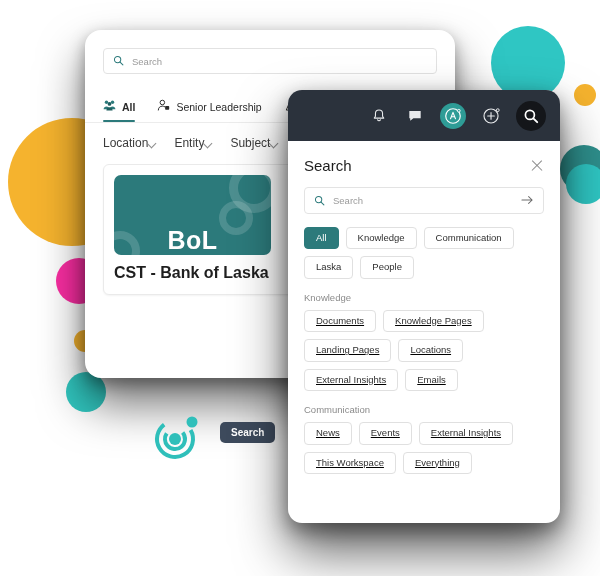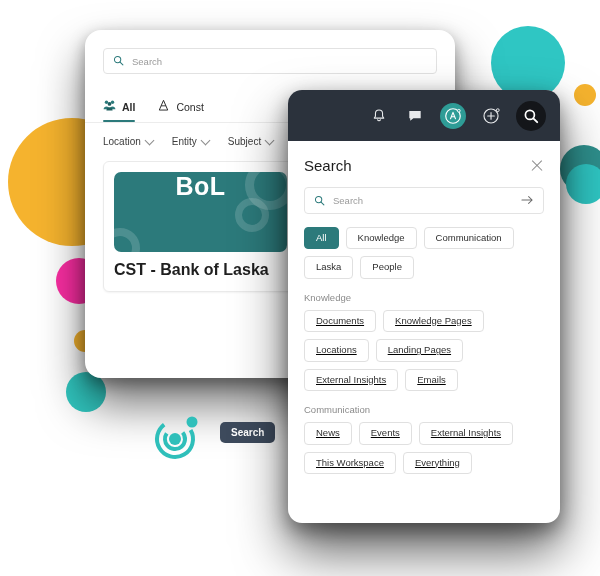--- a/index.html
+++ b/index.html
@@ -42,37 +42,37 @@
   .bc-tab { display: flex; align-items: center; gap: 6px; padding-bottom: 6px; position: relative; }
   .bc-tab .lbl { font-size: 10.5px; color: #2a2a2a; white-space: nowrap; }
   .bc-tab.active .lbl { font-weight: bold; }
   .bc-tab.active::after {
     content: ""; position: absolute; left: 0; right: 0; bottom: 0;
     height: 2.5px; background: #2C7A7B; border-radius: 2px;
   }
   .bc-divider { height: 1px; background: #ececec; margin: 0 0 0 0; }
 
   .bc-filters { display: flex; gap: 18px; margin: 13px 0 0 18px; }
-  .bc-filter { display: flex; gap: 5px; font-size: 10px; color: #3b3b3b; }
+  .bc-filter { display: flex; align-items: center; font-size: 12px; color: #3b3b3b; }
   .chev { display: inline-block; width: 8px; height: 8px; position: relative; }
   .chev::after {
     content: ""; position: absolute; left: 0; top: 1px; width: 6px; height: 6px;
     border-right: 1.3px solid #8d8d8d; border-bottom: 1.3px solid #8d8d8d;
     transform: rotate(45deg);
   }
 
   .bc-tile {
     margin: 14px 0 0 18px; width: 326px; border: 1px solid #eaeaea;
     border-radius: 6px; background: #fff; padding: 10px 10px 12px 10px;
     box-shadow: 0 1px 2px rgba(0,0,0,0.05);
   }
   .bc-banner {
-    position: relative; width: 173px; height: 80px; border-radius: 7px;
+    position: relative; width: 157px; height: 80px; border-radius: 7px;
     background: #2C7A7B; overflow: hidden;
-    display: flex; align-items: flex-start; justify-content: center;
+    display: flex; align-items: flex-end; justify-content: center;
   }
   .bc-banner .logo { color: #fff; font-size: 25px; font-weight: bold; letter-spacing: 0.5px; z-index: 2; }
   .bc-ring {
     position: absolute; border-radius: 50%; border: 9px solid rgba(255,255,255,0.16);
   }
   .r1 { width: 50px; height: 50px; right: -8px; top: -12px; }
   .r2 { width: 34px; height: 34px; right: 18px; top: 26px; border-width: 7px; }
   .r3 { width: 40px; height: 40px; left: -14px; bottom: -16px; border-width: 8px; }
   .bc-tile-cap { margin-top: 9px; font-size: 16px; font-weight: bold; color: #1f1f1f; }
 
@@ -166,20 +166,30 @@
           <svg width="13" height="13" viewBox="0 0 16 16">
             <circle cx="4.3" cy="4" r="2.1" fill="#2C7A7B"></circle>
             <circle cx="11.7" cy="4" r="2.1" fill="#2C7A7B"></circle>
             <circle cx="8" cy="6.1" r="2.3" fill="#1F5E5F"></circle>
             <path d="M0.7 12.6c0-2.2 1.7-3.5 3.6-3.5s3.6 1.3 3.6 3.5z" fill="#2C7A7B"></path>
             <path d="M8.1 12.6c0-2.2 1.7-3.5 3.6-3.5s3.6 1.3 3.6 3.5z" fill="#2C7A7B"></path>
             <path d="M4.2 14c0-2.4 1.8-3.9 3.8-3.9S11.8 11.6 11.8 14z" fill="#1F5E5F"></path>
           </svg>
         </span>
         <span class="lbl">All</span>
+      </div>
+      <div class="bc-tab">
+        <span>
+          <svg width="13" height="13" viewBox="0 0 16 16">
+            <circle cx="6.6" cy="4.3" r="2.8" fill="none" stroke="#2a2a2a" stroke-width="1.2"></circle>
+            <path d="M1.6 13.6c0-3 2.2-4.8 5-4.8 1.1 0 2.1 0.25 2.9 0.75" fill="none" stroke="#2a2a2a" stroke-width="1.2" stroke-linecap="round"></path>
+            <rect x="10" y="8.6" width="5" height="4.6" rx="0.8" fill="#2a2a2a"></rect>
+          </svg>
+        </span>
+        <span class="lbl">Senior Leadership</span>
       </div>
       <div class="bc-tab">
         <span>
           <svg width="13" height="13" viewBox="0 0 16 16">
             <path d="M8 1.6 L13.2 13.6 H2.8 Z" fill="none" stroke="#2a2a2a" stroke-width="1.2" stroke-linejoin="round"></path>
             <line x1="5" y1="8.4" x2="11" y2="8.4" stroke="#2a2a2a" stroke-width="1.1"></line>
           </svg>
         </span>
         <span class="lbl">Const</span>
       </div>
@@ -287,22 +297,22 @@
         <span class="chip">Knowledge</span>
         <span class="chip">Communication</span>
         <span class="chip">Laska</span>
         <span class="chip">People</span>
       </div>
 
       <div class="group-label">Knowledge</div>
       <div class="chips group-chips">
         <span class="chip">Documents</span>
         <span class="chip">Knowledge Pages</span>
+        <span class="chip">Landing Pages</span>
         <span class="chip">Locations</span>
-        <span class="chip">Landing Pages</span>
         <span class="chip">External Insights</span>
         <span class="chip">Emails</span>
       </div>
 
       <div class="group-label">Communication</div>
       <div class="chips group-chips">
         <span class="chip">News</span>
         <span class="chip">Events</span>
         <span class="chip">External Insights</span>
       </div>

